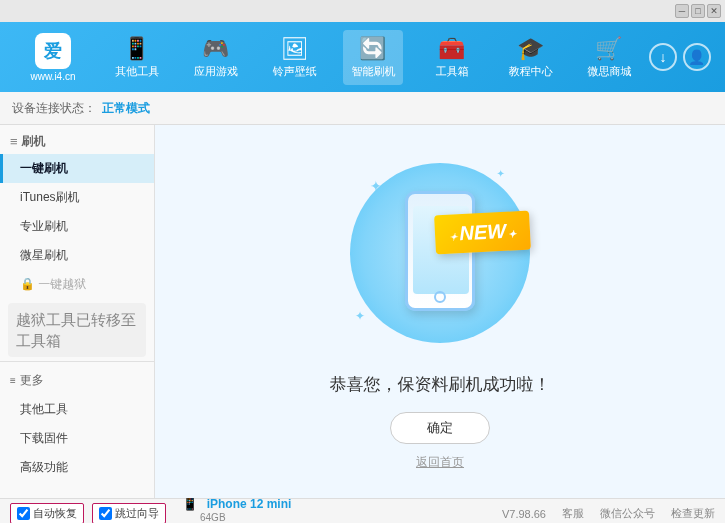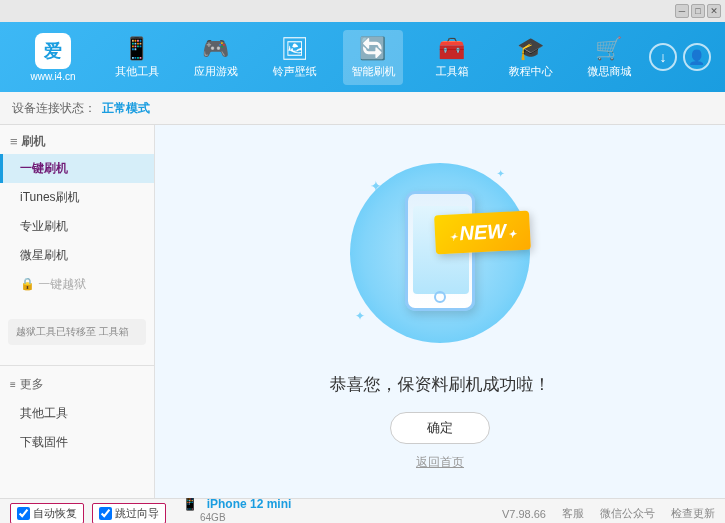--- a/index.html
+++ b/index.html
@@ -116,40 +116,40 @@
       font-weight: bold;
     }
     .sidebar-section-icon { margin-right: 4px; font-size: 13px; color: #888; }
     .sidebar-item {
       padding: 6px 10px 6px 20px;
       font-size: 12px; color: #444;
       cursor: pointer;
     }
     .sidebar-item.active {
       background: #d6eef9;
-      color: #701a75;
+      color: #0f172a;
       font-weight: bold;
       border-left: 3px solid #1a9de0;
       padding-left: 17px;
     }
     .sidebar-divider {
       height: 1px; background: #e0e0e0; margin: 4px 0;
     }
     .sidebar-more-title {
       display: flex; align-items: center;
       padding: 6px 10px;
       font-size: 12px; color: #666;
     }
     .sidebar-more-icon { margin-right: 4px; font-size: 10px; }
     .sidebar-notice {
-      margin: 20px 8px;
+      margin: 4px 8px;
       padding: 6px 8px;
       background: #f0f0f0;
       border-radius: 4px;
-      font-size: 10px;
+      font-size: 15px;
       color: #888;
       line-height: 1.4;
     }
     .sidebar-greyed { color: #aaa !important; cursor: default !important; }
 
     
     .content {
       flex: 1;
       background: #f0f8ff;
       display: flex;
@@ -389,20 +389,23 @@
     <div class="sidebar-divider"></div>
     <div class="sidebar-more-title">
       <span class="sidebar-more-icon">≡</span>
       <span>更多</span>
     </div>
     <div class="sidebar-item">
       <span>其他工具</span>
     </div>
     <div class="sidebar-item">
       <span>下载固件</span>
+    </div>
+    <div class="sidebar-item">
+      <span>高级功能</span>
     </div>
   </div>
 
   <div class="content">
     <div class="phone-illustration">
       <div class="phone-bg-circle"></div>
       <div class="phone-shape">
         <div class="phone-screen"></div>
         <div class="phone-home-btn"></div>
       </div>

